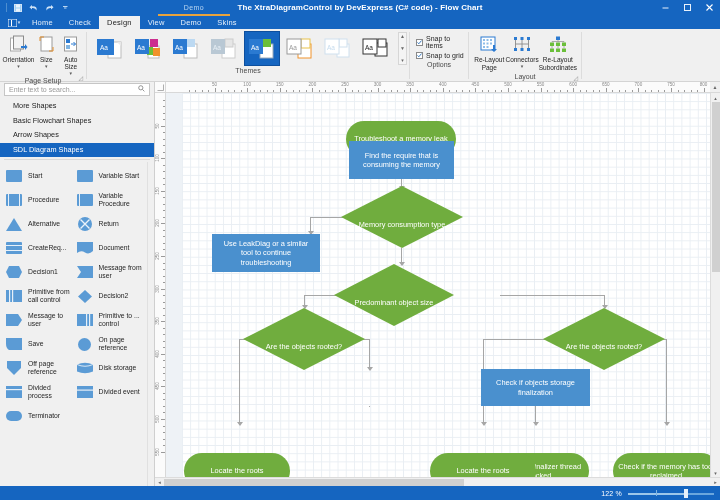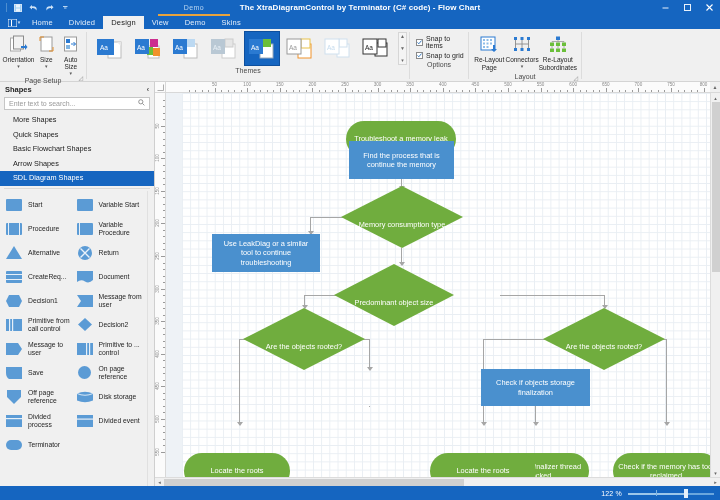--- a/index.html
+++ b/index.html
@@ -248,21 +248,21 @@
           </svg>
       </div>
       <div class="qat-btn">
         <svg width="7" height="5" viewBox="0 0 7 5">
             <path d="M1 1.5 L5.5 1.5" stroke="#b9d6f2" stroke-width="1"></path>
             <path d="M2 3 L4.5 3" stroke="#b9d6f2" stroke-width="1"></path>
           </svg>
       </div>
     </div>
     <div class="demo-ctx">Demo</div>
-    <div class="win-title">The XtraDiagramControl by Terminator (C# code) - Flow Chart</div>
+    <div class="win-title">The XtraDiagramControl by DevExpress (C# code) - Flow Chart</div>
     <div class="win-btns">
       <div class="win-btn">
         <svg width="9" height="9" viewBox="0 0 9 9">
             <path d="M1.5 5 L7.5 5" stroke="#e8f1fb" stroke-width="1"></path>
           </svg>
       </div>
       <div class="win-btn">
         <svg width="9" height="9" viewBox="0 0 9 9">
             <rect x="1.5" y="1.5" width="6" height="6" fill="none" stroke="#e8f1fb" stroke-width="1"></rect>
           </svg>
@@ -280,21 +280,21 @@
     <div class="appbtn">
       <span class="bars">
         <svg width="9" height="8" viewBox="0 0 9 8">
             <rect x="0" y="0" width="9" height="8" fill="none" stroke="#ffffff" stroke-width="1"></rect>
             <rect x="3" y="1" width="1" height="6" fill="#ffffff"></rect>
           </svg>
       </span>
       <span class="caret">▾</span>
     </div>
     <div class="tab">Home</div>
-    <div class="tab">Divided</div>
+    <div class="tab">Check</div>
     <div class="tab active">Design</div>
     <div class="tab">View</div>
     <div class="tab">Demo</div>
     <div class="tab">Skins</div>
   </div>
 
   <div class="ribbon">
 
     <div class="rgroup" style="width:86px;">
       <div class="rgroup-items">
@@ -517,40 +517,35 @@
       <div class="rgroup-label">Layout</div>
       <div class="dlg-launch">◿</div>
     </div>
     <div class="rgroup-div"></div>
     <div style="flex:1; background:#f0f0f0;"></div>
   </div>
 
   <div class="main">
 
     <div class="shapes-panel">
-      <div class="sp-head">
-        <span>Shapes</span>
-        <span class="collapse">‹</span>
-      </div>
       <div class="sp-search">
         <input type="text" placeholder="Enter text to search..." style="">
         <span>
           <svg width="7" height="7" viewBox="0 0 8 8">
               <circle cx="3.2" cy="3.2" r="2.4" fill="none" stroke="#7a7a7a" stroke-width="0.9"></circle>
               <path d="M5.1 5.1 L7.3 7.3" stroke="#7a7a7a" stroke-width="0.9"></path>
             </svg>
         </span>
       </div>
 
       <div class="cat-list">
         <div class="cat">
           <span>More Shapes</span>
           <span class="chev">›</span>
         </div>
-        <div class="cat">Quick Shapes</div>
         <div class="cat">Basic Flowchart Shapes</div>
         <div class="cat">Arrow Shapes</div>
         <div class="cat sel">SDL Diagram Shapes</div>
       </div>
       <div class="cat-div"></div>
 
       <div style="display:flex; flex:1; min-height:0;">
         <div class="shape-grid">
 
           <div class="shape-item">
@@ -972,21 +967,21 @@
             <div class="conn v" style="left:484px; top:246px; height:86px;"></div>
             <div class="arrow" style="left:481.5px; top:329px;"></div>
 
             <div class="conn v" style="left:187px; top:313px; height:1px;"></div>
 
             <div class="node green term" style="left:164px; top:0px; width:110px; height:36px;">
               <span>Troubleshoot a memory leak</span>
             </div>
 
             <div class="node blue" style="left:167px; top:48px; width:105px; height:38px;">
-              <span>Find the process that is continue the memory</span>
+              <span>Find the require that is consuming the memory</span>
             </div>
 
             <div class="node diam" style="left:159px; top:93px; width:122px; height:62px;">
               <span class="diam-shape"></span>
               <span class="txt">Memory consumption type</span>
             </div>
 
             <div class="node blue" style="left:30px; top:141px; width:108px; height:38px;">
               <span>Use LeakDiag or a similar tool to continue troubleshooting</span>
             </div>

